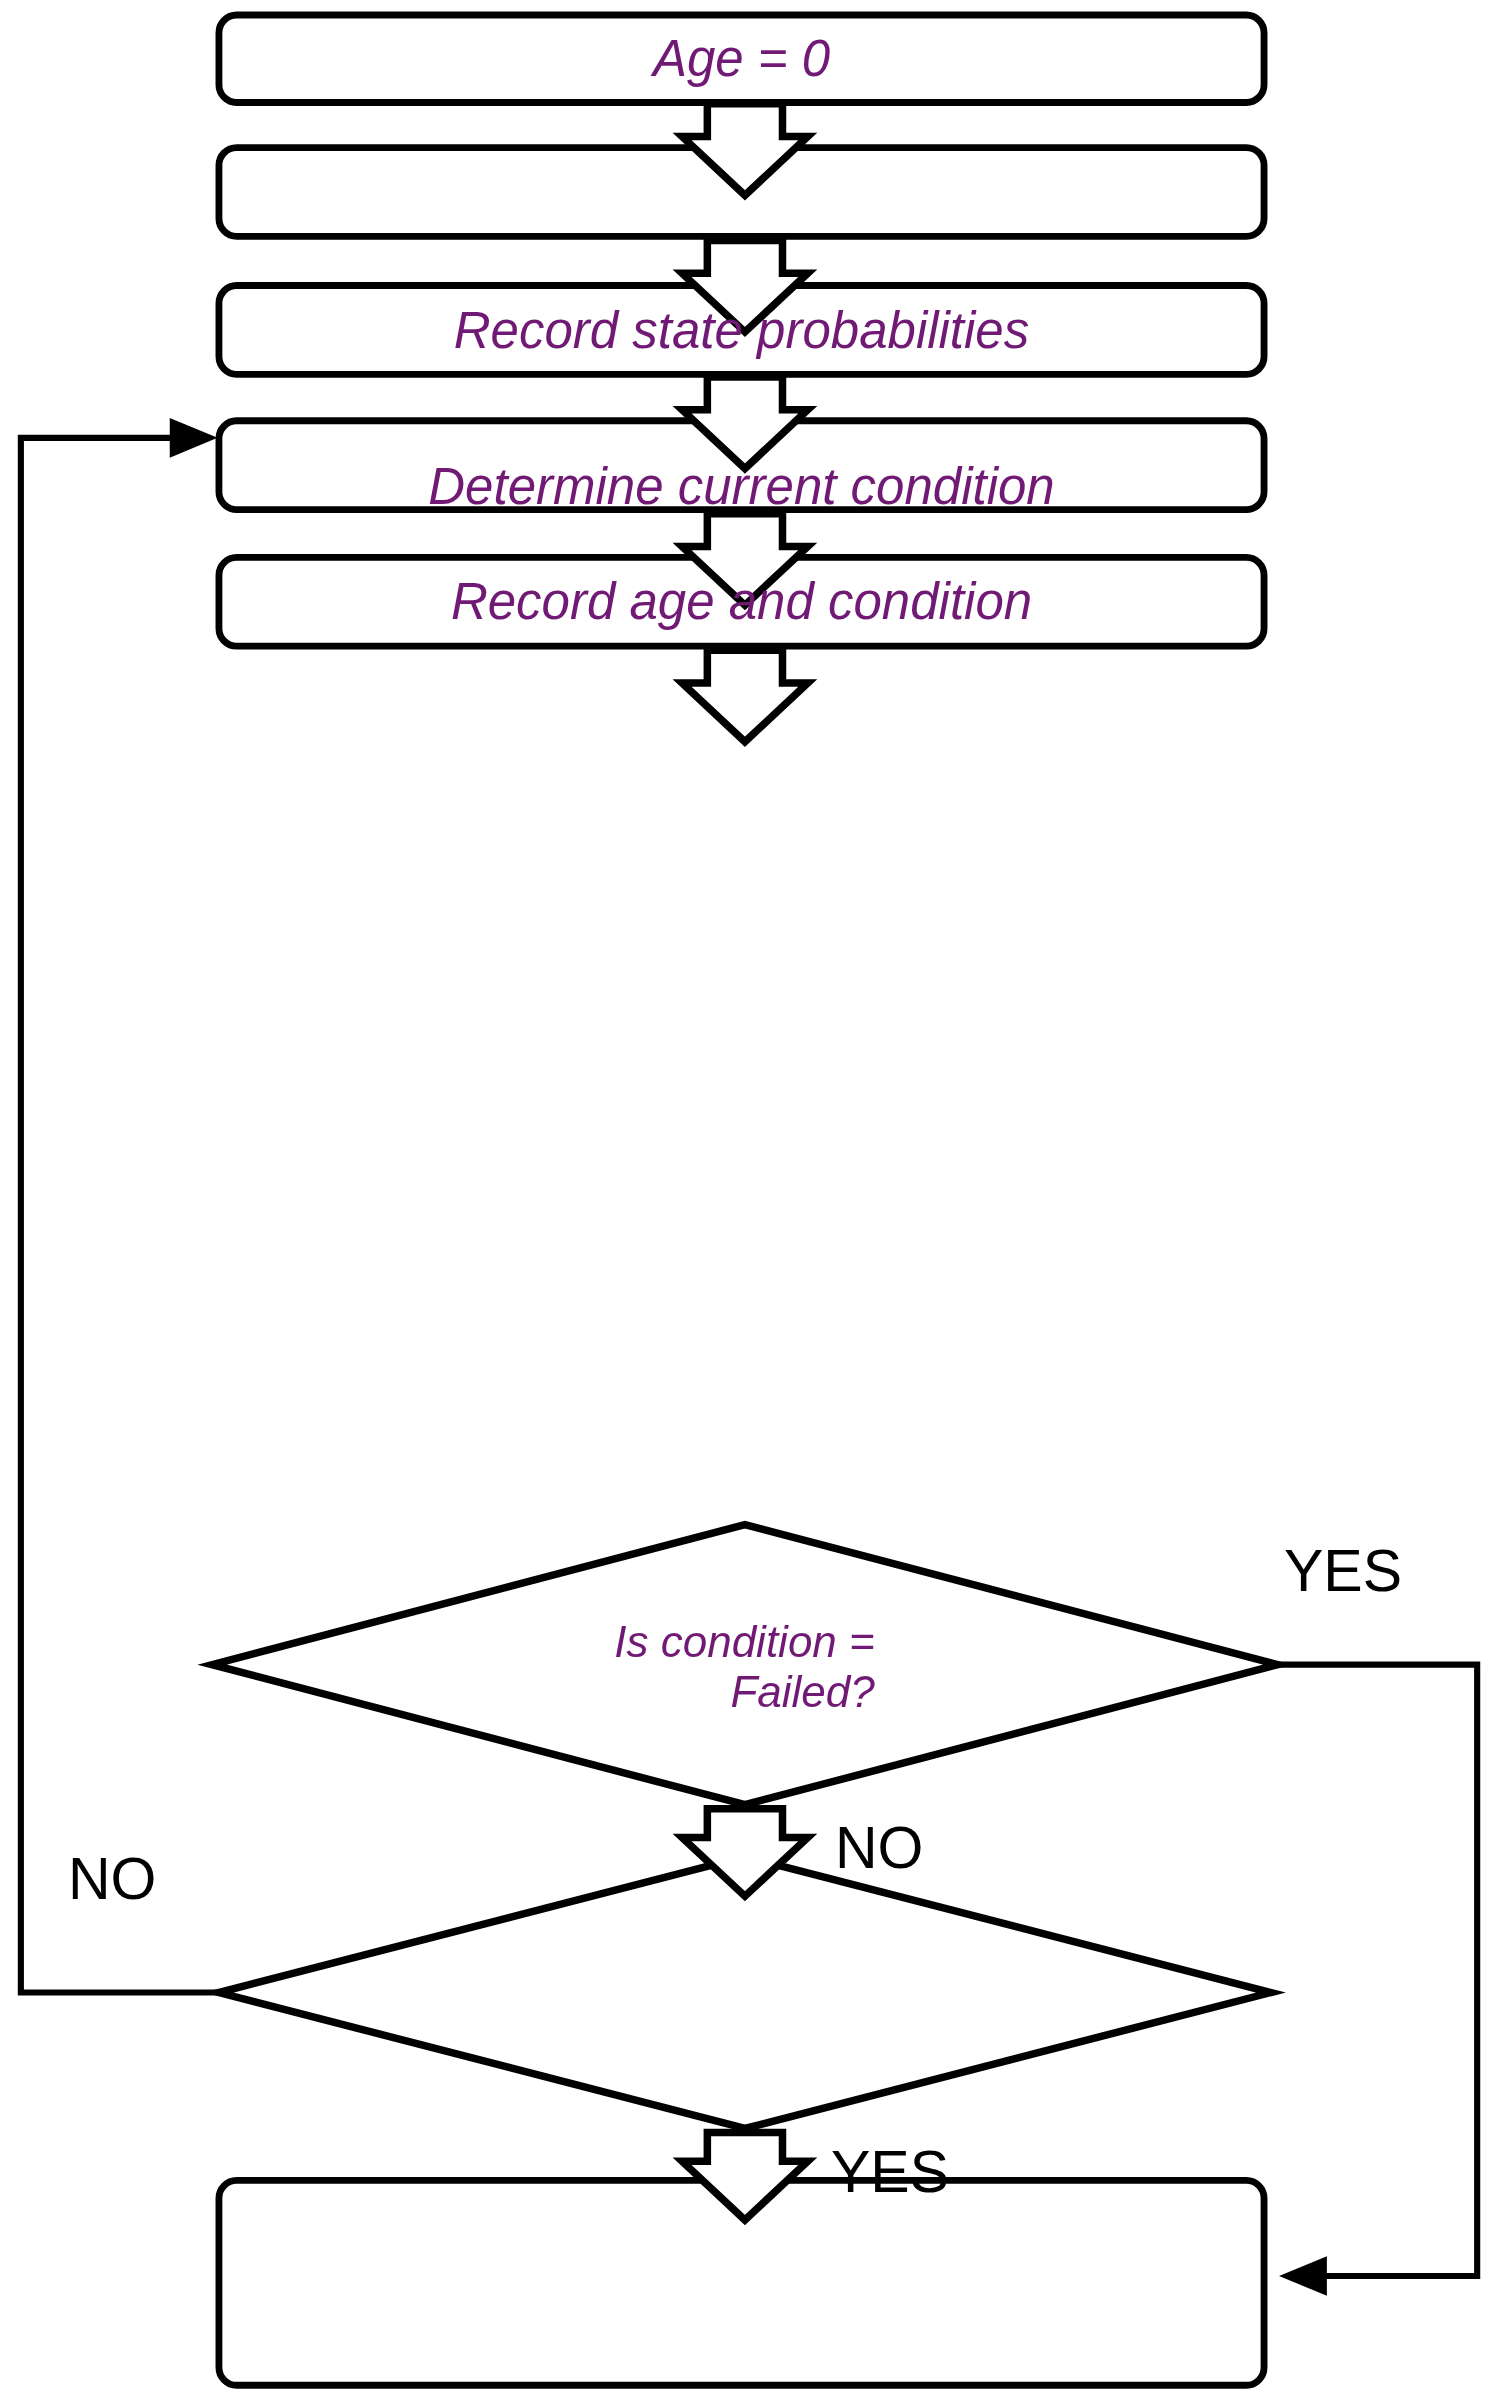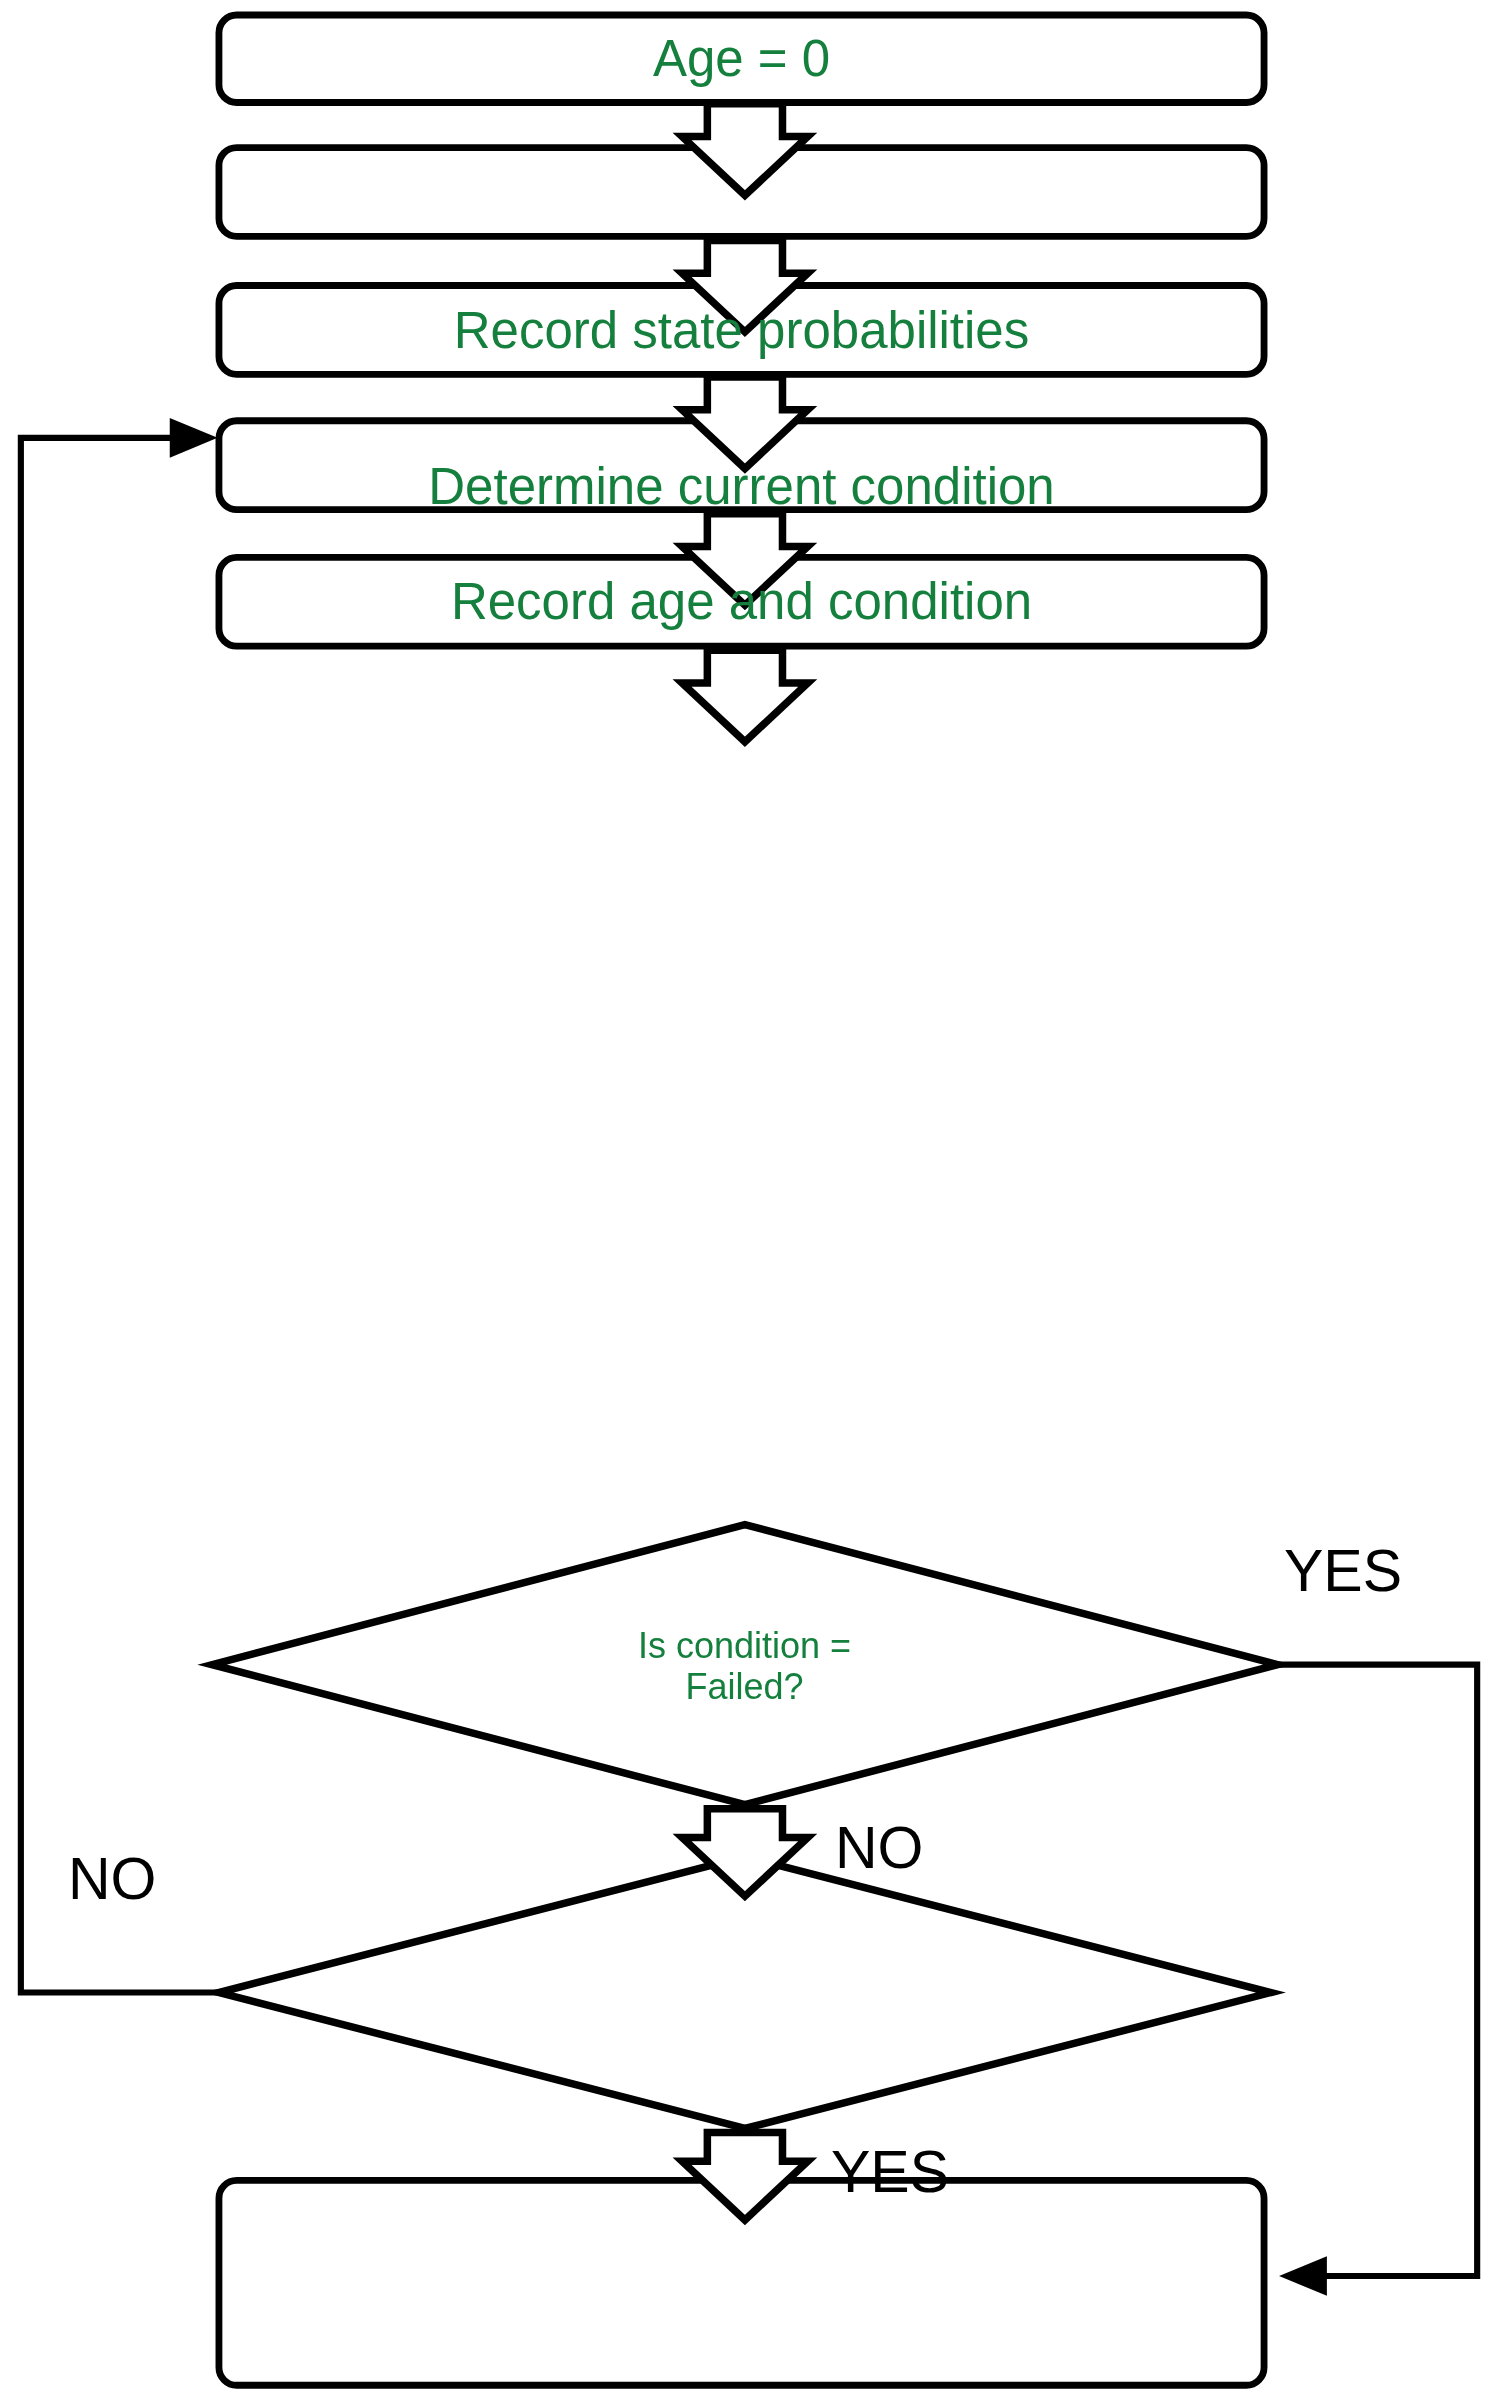--- a/index.html
+++ b/index.html
@@ -24,32 +24,34 @@
     top: 0;
     width: 1511px;
     height: 2401px;
   }
   .node-text {
     position: absolute;
     display: flex;
     align-items: center;
     justify-content: center;
     text-align: center;
-    color: #15803d;
+    color: #701a75;
     font-family: "Liberation Sans", sans-serif;
     font-weight: 400;
     pointer-events: none;
     white-space: pre-line;
     line-height: 1.12;
+    font-style: italic;
   }
   .process-text {
     font-size: 51px;
   }
   .decision-text {
-    font-size: 36px;
+    font-size: 44px;
+    text-align: right;
   }
   .edge-label {
     position: absolute;
     color: #000000;
     font-family: "Liberation Sans", sans-serif;
     font-size: 59px;
     font-weight: 400;
     white-space: nowrap;
   }
 </style>

